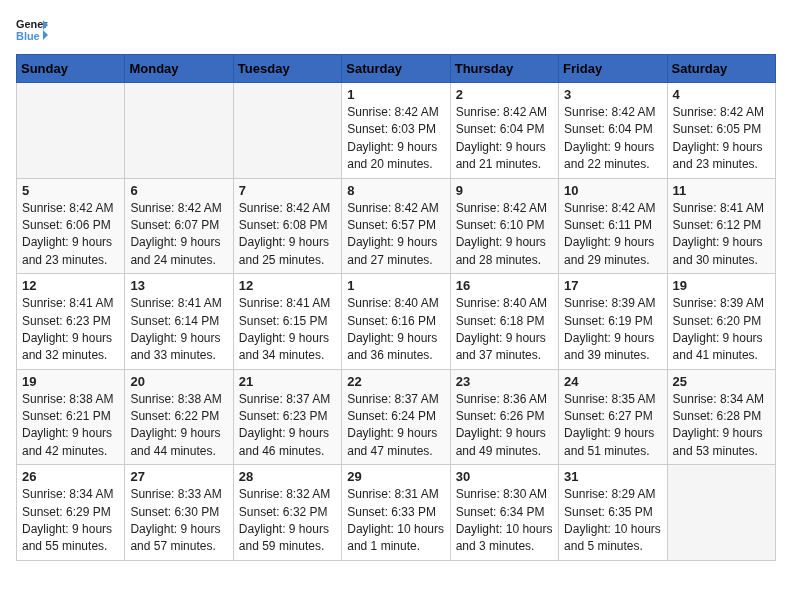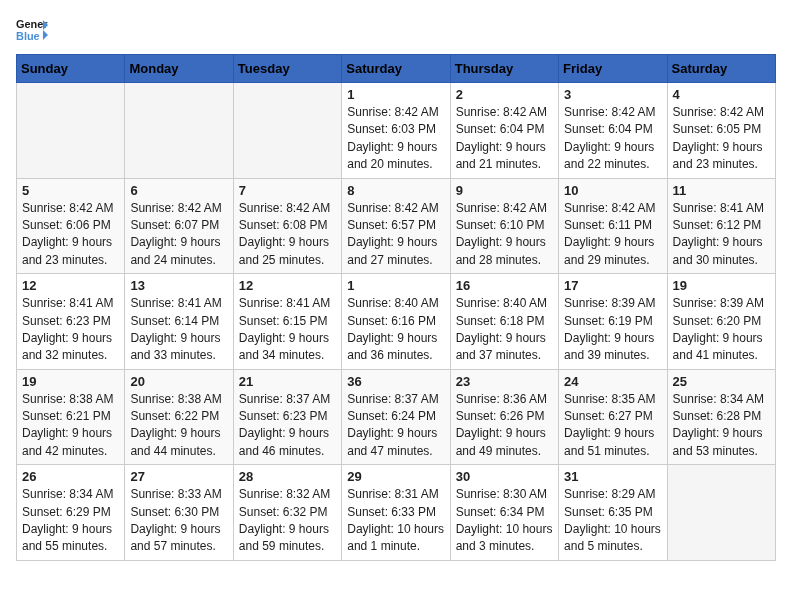--- a/index.html
+++ b/index.html
@@ -260,21 +260,21 @@
 and 44 minutes.</div>
         </td>
         <td>
           <span class="day-number">21</span>
           <div class="day-info">Sunrise: 8:37 AM
 Sunset: 6:23 PM
 Daylight: 9 hours
 and 46 minutes.</div>
         </td>
         <td>
-          <span class="day-number">36</span>
+          <span class="day-number">22</span>
           <div class="day-info">Sunrise: 8:37 AM
 Sunset: 6:24 PM
 Daylight: 9 hours
 and 47 minutes.</div>
         </td>
         <td>
           <span class="day-number">23</span>
           <div class="day-info">Sunrise: 8:36 AM
 Sunset: 6:26 PM
 Daylight: 9 hours

